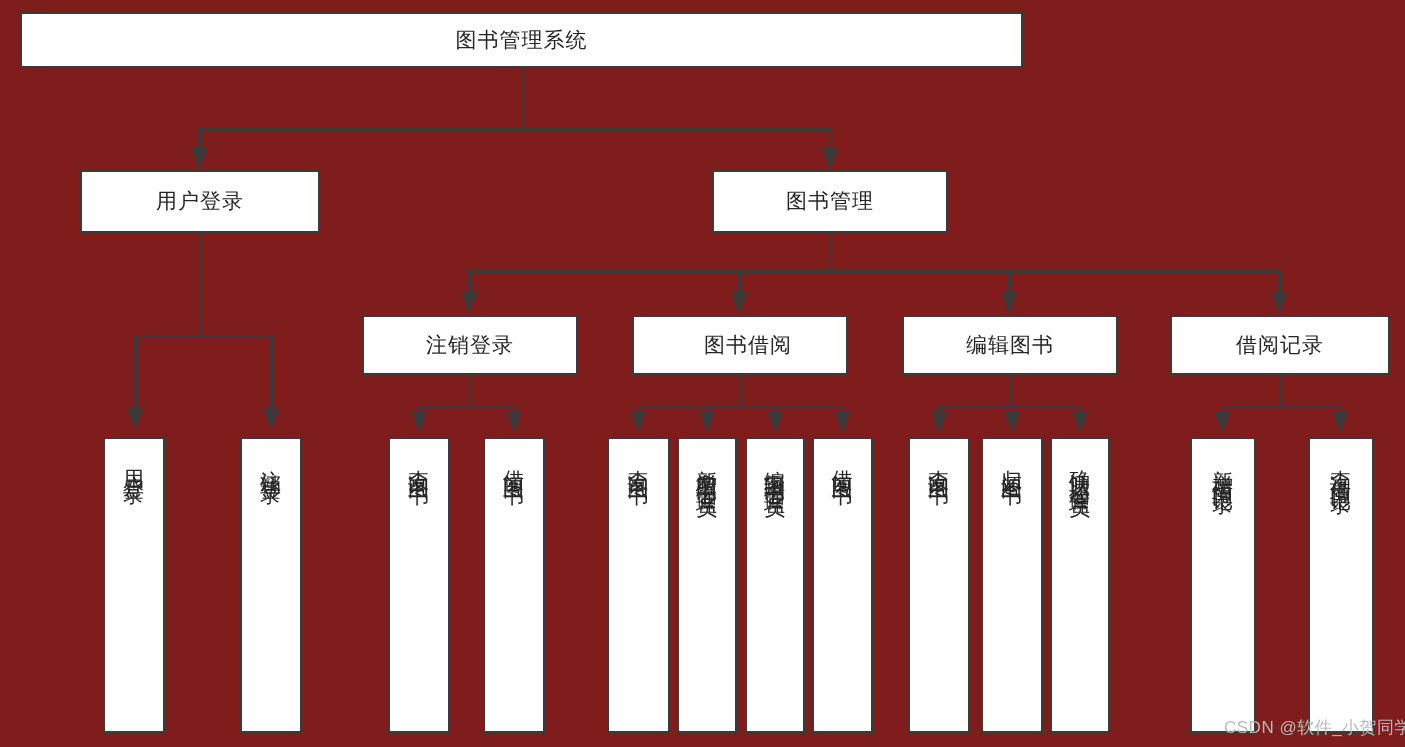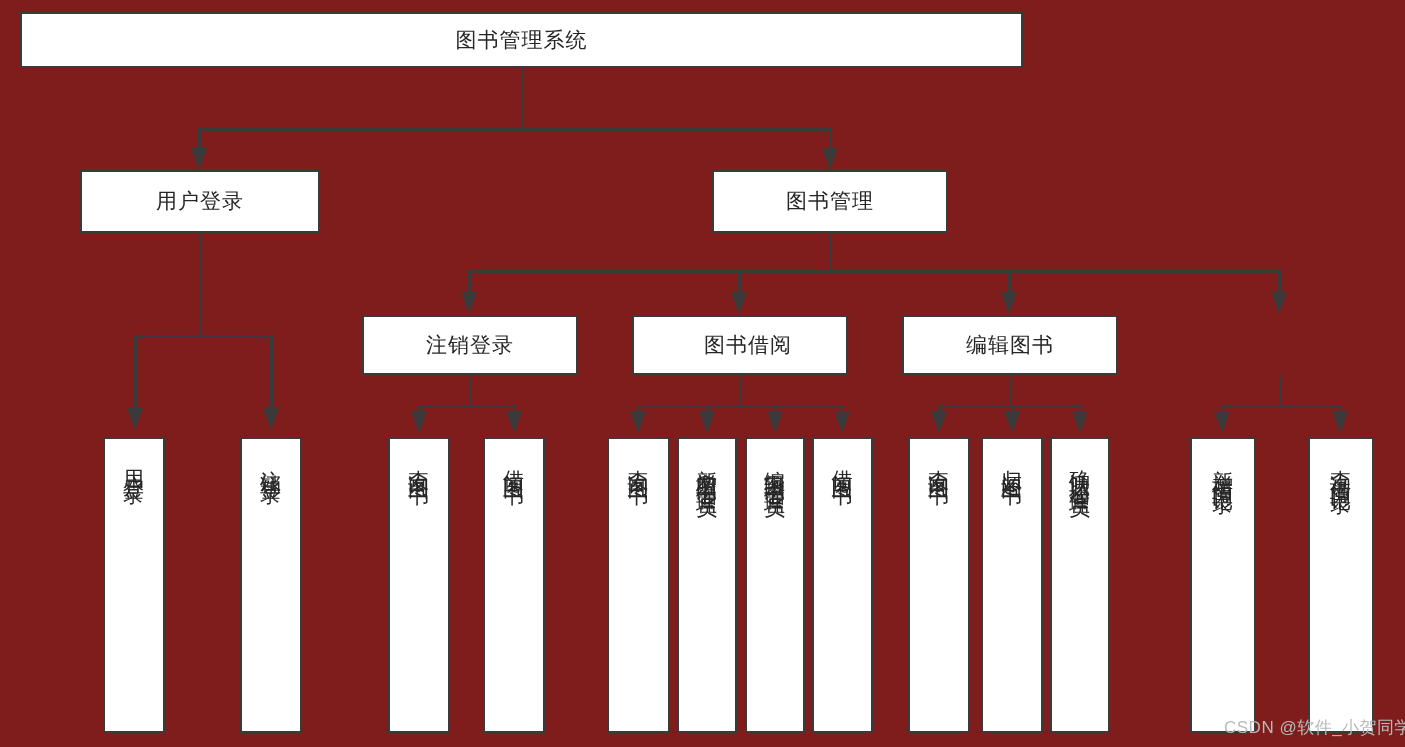--- a/index.html
+++ b/index.html
@@ -122,20 +122,23 @@
 
   <div class="node" id="node-new-book-rec" style="left: 362px; top: 315px; width: 216px; height: 60px;">
     <span class="label">注销登录</span>
   </div>
   <div class="node" id="node-book-borrow" style="left: 632px; top: 315px; width: 216px; height: 60px; padding-left: 16px;">
     <span class="label">图书借阅</span>
   </div>
   <div class="node" id="node-current-borrow" style="left: 902px; top: 315px; width: 216px; height: 60px;">
     <span class="label">编辑图书</span>
   </div>
+  <div class="node" id="node-borrow-record" style="left: 1170px; top: 315px; width: 220px; height: 60px;">
+    <span class="label">借阅记录</span>
+  </div>
 
   <div class="edge v" style="left:469px; top:375px; height:32px;"></div>
   <div class="edge h" style="left:418px; top:405px; width:96px;"></div>
   <div class="edge v" style="left:418px; top:405px; height:14px;"></div>
   <div class="arrow" style="left:411px; top:411px;"></div>
   <div class="edge v" style="left:513px; top:405px; height:14px;"></div>
   <div class="arrow" style="left:506px; top:411px;"></div>
 
   <div class="edge v" style="left:739px; top:375px; height:32px;"></div>
   <div class="edge h" style="left:637px; top:405px; width:206px;"></div>

